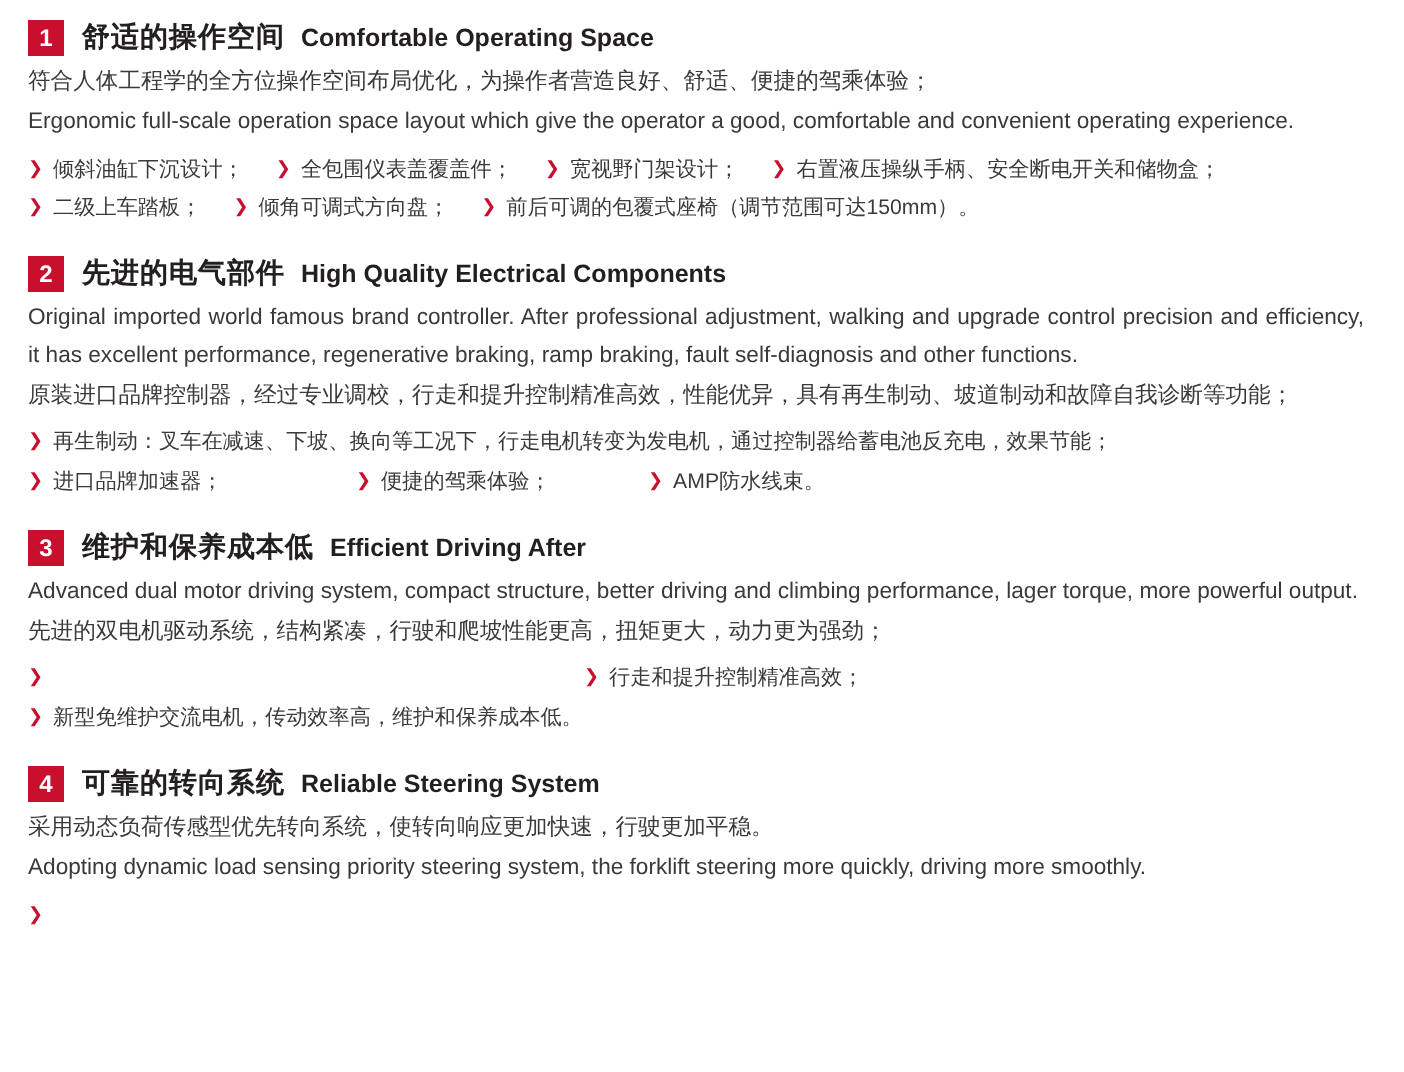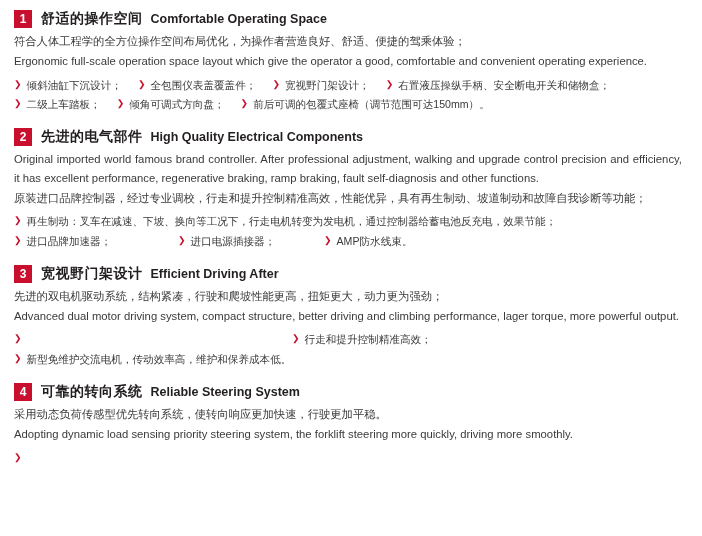--- a/index.html
+++ b/index.html
@@ -154,39 +154,39 @@
       <div class="bullet bullet-row-wide">
           <span class="chev">❯</span>
           <span>再生制动：叉车在减速、下坡、换向等工况下，行走电机转变为发电机，通过控制器给蓄电池反充电，效果节能；</span>
         </div>
       <div class="bullet" style="min-width:148px;">
           <span class="chev">❯</span>
           <span>进口品牌加速器；</span>
         </div>
       <div class="bullet" style="min-width:130px;">
           <span class="chev">❯</span>
-          <span>进口电源插接器；</span>
+          <span>便捷的驾乘体验；</span>
         </div>
       <div class="bullet">
           <span class="chev">❯</span>
           <span>AMP防水线束。</span>
         </div>
     </div>
   </div>
 
   <div class="gap-2"></div>
 
   <div class="section">
     <div class="sec-head">
       <div class="num-box">3</div>
-      <div class="title-cn">宽视野门架设计</div>
+      <div class="title-cn">维护和保养成本低</div>
       <div class="title-en">Efficient Driving After</div>
     </div>
+    <p class="para en">Advanced dual motor driving system, compact structure, better driving and climbing performance, lager torque, more powerful output.</p>
     <p class="para cn">先进的双电机驱动系统，结构紧凑，行驶和爬坡性能更高，扭矩更大，动力更为强劲；</p>
-    <p class="para en">Advanced dual motor driving system, compact structure, better driving and climbing performance, lager torque, more powerful output.</p>
     <div class="bullets">
       <div class="bullet" style="min-width:262px;">
           <span class="chev">❯</span>
         </div>
       <div class="bullet">
           <span class="chev">❯</span>
           <span>行走和提升控制精准高效；</span>
         </div>
       <div class="bullet bullet-row-wide">
           <span class="chev">❯</span>

